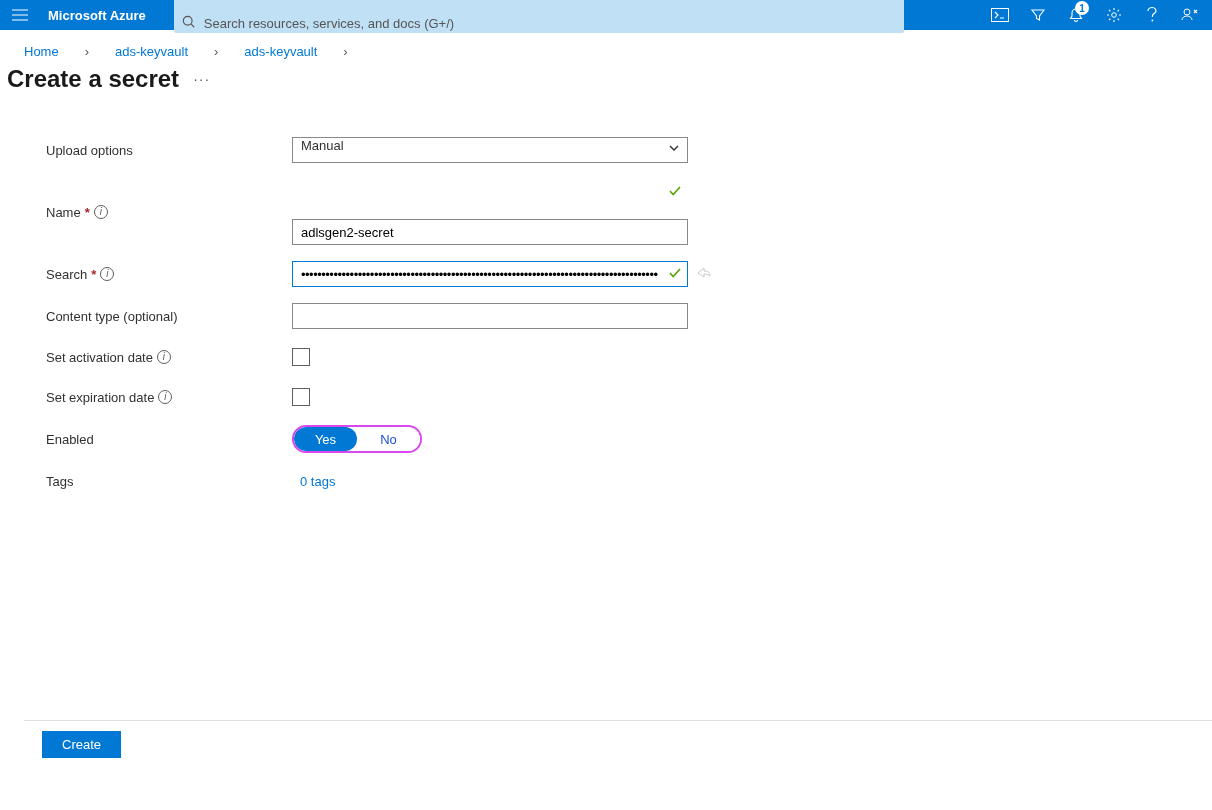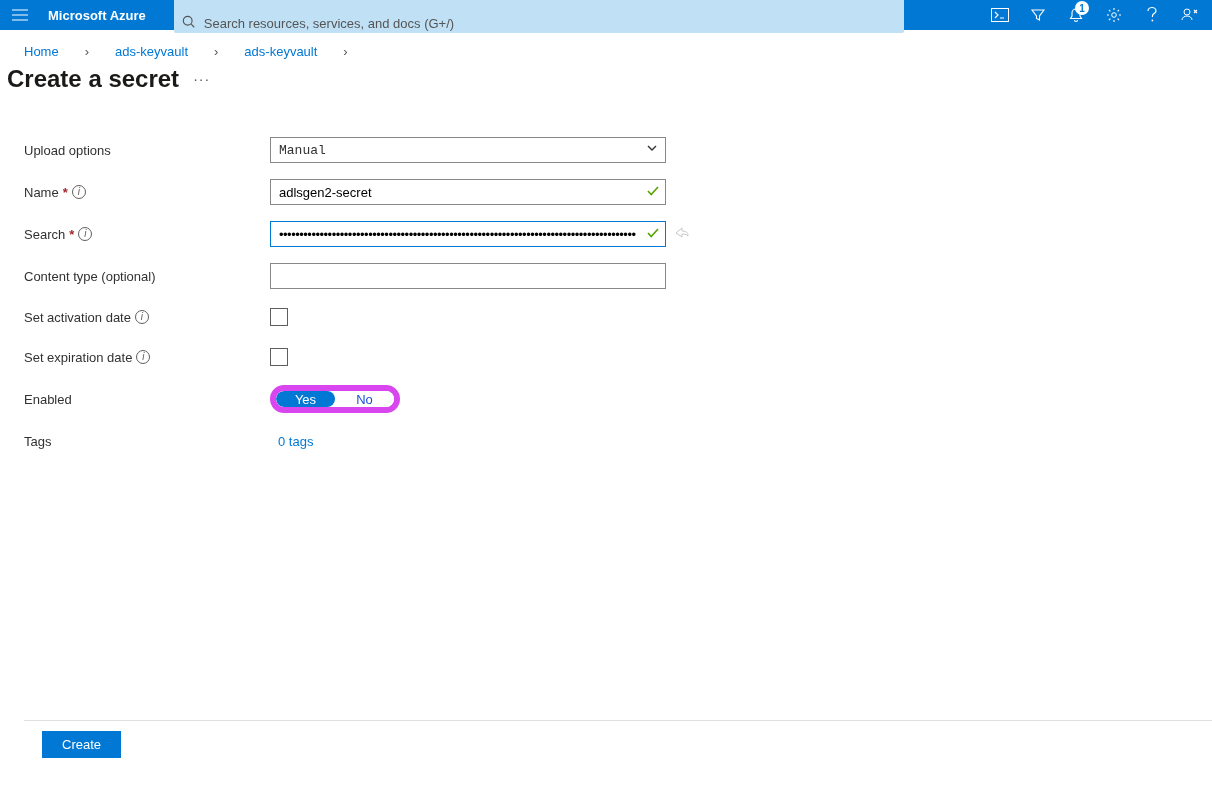--- a/index.html
+++ b/index.html
@@ -98,21 +98,21 @@
   }
   .dots {
     color: #555;
     font-size: 14px;
     cursor: pointer;
     letter-spacing: 1px;
   }
 
   
   .form-area {
-    padding: 30px 0 0 24px;
+    padding: 30px 0 0 46px;
   }
   .form-row {
     display: flex;
     align-items: center;
     margin-bottom: 16px;
     min-height: 24px;
   }
   .form-label {
     width: 246px;
     font-size: 13px;
@@ -148,21 +148,21 @@
     font-family: inherit;
     background: #ffffff;
     outline: none;
   }
   .sel { cursor: pointer; }
   .sel-caret {
     position: absolute;
     right: 8px; top: 5px;
     pointer-events: none;
   }
-  .validated { border-color: #8a8886; }
+  .validated { border-color: #8a8886; margin-top: 40px; }
   .name-field .txt { border-color: #8a8886; }
   .name-field .txt:not(:placeholder-shown) { }
   .value-field .txt {
     border: 1px solid #0078d4;
     outline: 1px solid #0078d4;
     outline-offset: -1px;
   }
   .check-right {
     position: absolute;
     right: 6px;
@@ -172,21 +172,21 @@
   .chk {
     width: 18px; height: 18px;
     border: 1px solid #605e5c;
     background: #ffffff;
     cursor: pointer;
   }
   .toggle {
     display: flex;
     width: 130px;
     height: 28px;
-    border: 6px solid #d946ef;
+    border: 2px solid #d946ef;
     border-radius: 14px;
     overflow: hidden;
   }
   .toggle-half {
     flex: 1;
     display: flex; align-items: center; justify-content: center;
     cursor: pointer;
     font-size: 13px;
   }
   .toggle-yes { background: #0078d4; color: #ffffff; border-radius: 14px; }
@@ -289,21 +289,21 @@
 <div class="page-title-row">
   <div class="page-title">Create a secret</div>
   <div class="dots">···</div>
 </div>
 
 <div class="form-area">
 
   <div class="form-row">
     <div class="form-label">Upload options</div>
     <div class="form-control">
-      <div class="sel" style="display:flex;align-items:center;font-family:Liberation Mono, monospace;">
+      <div class="sel" style="display:flex;">
         <span>Manual</span>
       </div>
       <span class="sel-caret">
         <svg width="12" height="12" viewBox="0 0 12 12">
             <path d="M2 4l4 4 4-4" stroke="#323130" stroke-width="1.4" fill="none"></path>
           </svg>
       </span>
     </div>
   </div>
 

